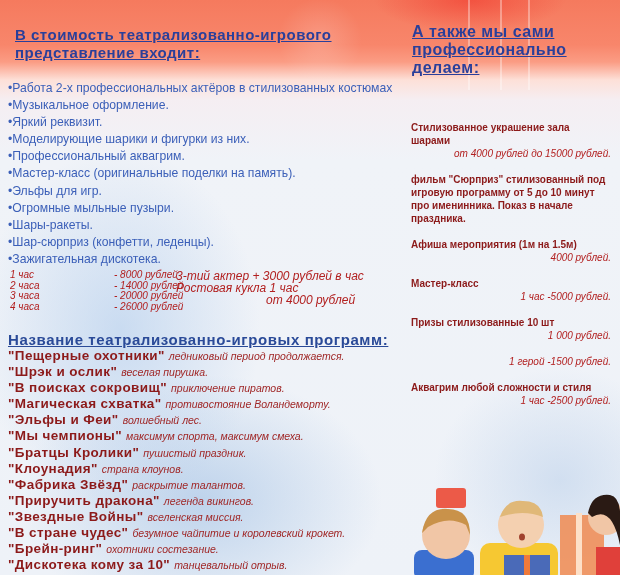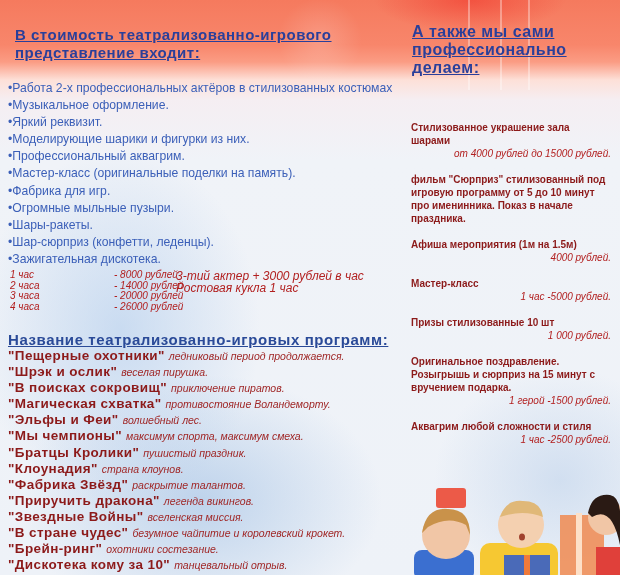--- a/index.html
+++ b/index.html
@@ -54,21 +54,21 @@
   <span>профессионально делаем:</span>
 </div>
 
 <div class="list">
   <div>•Работа 2-х профессиональных актёров в стилизованных костюмах</div>
   <div>•Музыкальное оформление.</div>
   <div>•Яркий реквизит.</div>
   <div>•Моделирующие шарики и фигурки из них.</div>
   <div>•Профессиональный аквагрим.</div>
   <div>•Мастер-класс (оригинальные поделки на память).</div>
-  <div>•Фабрика для игр.</div>
+  <div>•Эльфы для игр.</div>
   <div>•Огромные мыльные пузыри.</div>
   <div>•Шары-ракеты.</div>
   <div>•Шар-сюрприз (конфетти, леденцы).</div>
   <div>•Зажигательная дискотека.</div>
 </div>
 
 <div class="prices">
   <div class="row">
       <span class="h">1 час</span>
       <span>- 8000 рублей</span>
@@ -83,20 +83,21 @@
     </div>
   <div class="row">
       <span class="h">4 часа</span>
       <span>- 26000 рублей</span>
     </div>
 </div>
 
 <div class="extra">
   <div>3-тий актер + 3000 рублей в час</div>
   <div>Ростовая кукла 1 час</div>
+  <div class="r">от 4000 рублей</div>
 </div>
 
 <div class="h-blue" style="left:8px;top:331px;color:#2a4a98;font-size:15px;letter-spacing:0.6px;">
   <span>Название театрализованно-игровых программ:</span>
 </div>
 
 <div class="programs">
   <div><span class="t">"Пещерные охотники"</span><span class="d">ледниковый период продолжается.</span></div>
   <div><span class="t">"Шрэк и ослик"</span><span class="d">веселая пирушка.</span></div>
   <div><span class="t">"В поисках сокровищ"</span><span class="d">приключение  пиратов.</span></div>
@@ -128,21 +129,20 @@
     </div>
   <div class="item">
       <div>Мастер-класс</div>
       <div class="price">1 час -5000 рублей.</div>
     </div>
   <div class="item">
       <div>Призы стилизованные 10 шт</div>
       <div class="price">1 000 рублей.</div>
     </div>
   <div class="item">
-      <div>Оригинальное поздравление. Розыгрышь и сюрприз на 15 минут с вручением подарка.</div>
       <div class="price">1 герой -1500 рублей.</div>
     </div>
   <div class="item">
       <div>Аквагрим любой сложности и стиля</div>
       <div class="price">1 час -2500 рублей.</div>
     </div>
 </div>
 
 <svg class="kids" viewBox="0 0 212 120">
 

